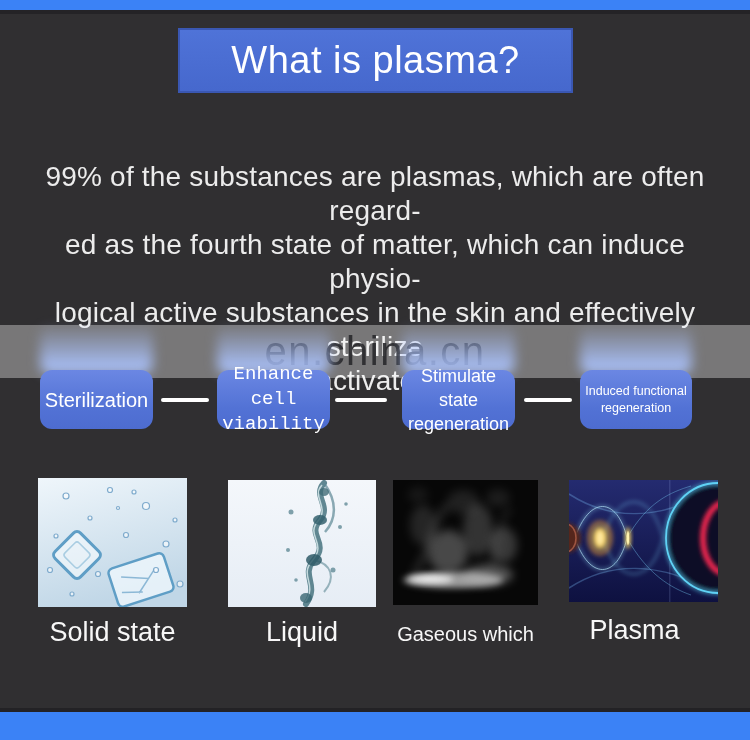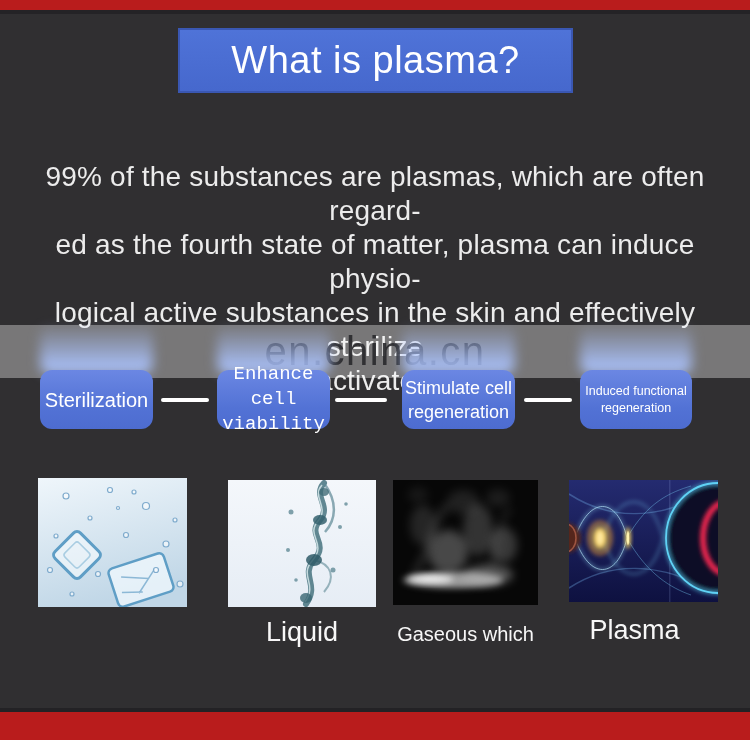--- a/index.html
+++ b/index.html
@@ -1,17 +1,17 @@
 <!DOCTYPE html>
 <html><head>
 <meta charset="utf-8">
 <style>
   * { margin:0; padding:0; box-sizing:border-box; }
   body { font-family:"Liberation Sans", sans-serif; background:#ffffff; }
-  .page { position:relative; width:750px; height:740px; background:#b91c1c; overflow:hidden; }
+  .page { position:relative; width:750px; height:740px; background:#3b82f6; overflow:hidden; }
   .canvas { position:absolute; left:0; top:10px; width:750px; height:702px; background:#302f31; }
   .seam-top { position:absolute; left:0; top:0; width:100%; height:4px; background:#242326; }
   .seam-bottom { position:absolute; left:0; bottom:0; width:100%; height:4px; background:#232225; }
 
   .banner { position:absolute; left:178px; top:18px; width:395px; height:65px;
             background:linear-gradient(to bottom,#4f73d8,#4668cd);
             border:2px solid #3a57b2; display:flex; align-items:center; justify-content:center; }
   .banner-title { color:#ffffff; font-size:38px; font-weight:400; letter-spacing:0.5px; }
 
   .intro { position:absolute; left:28px; top:150px; width:694px; text-align:center;
@@ -61,21 +61,21 @@
 <div class="page">
   <div class="canvas">
     <div class="seam-top"></div>
 
     <div class="banner">
       <span class="banner-title">What is plasma?</span>
     </div>
 
     <div class="intro">
       <div>99% of the substances are plasmas, which are often regard-</div>
-      <div>ed as the fourth state of matter, plasma can induce physio-</div>
+      <div>ed as the fourth state of matter, which can induce physio-</div>
       <div>logical active substances in the skin and effectively sterilize</div>
       <div>and activate cells.</div>
     </div>
 
     <div class="band">
       <span class="wm-text">en.china.cn</span>
     </div>
 
     <div class="chip-glow glow-1"></div>
     <div class="chip-glow glow-2"></div>
@@ -85,21 +85,21 @@
     <div class="chip chip-1">
       <span>Sterilization</span>
     </div>
     <div class="dash dash-1"></div>
     <div class="chip chip-2">
       <span>Enhance</span>
       <span>cell viability</span>
     </div>
     <div class="dash dash-2"></div>
     <div class="chip chip-3">
-      <span>Stimulate cell</span>
+      <span>Stimulate state</span>
       <span>regeneration</span>
     </div>
     <div class="dash dash-3"></div>
     <div class="chip chip-4">
       <span>Induced functional</span>
       <span>regeneration</span>
     </div>
 
     <div class="figure fig-1">
       <svg width="149" height="129" viewBox="0 0 149 129">
@@ -129,20 +129,21 @@
             <circle cx="60" cy="96" r="2.5"></circle>
             <circle cx="137" cy="42" r="2"></circle>
           <circle cx="80" cy="30" r="1.5"></circle>
             <circle cx="118" cy="92" r="2.5"></circle>
             <circle cx="34" cy="116" r="2"></circle>
           <circle cx="12" cy="92" r="2.5"></circle>
             <circle cx="96" cy="14" r="2"></circle>
             <circle cx="142" cy="106" r="3"></circle>
         </g>
       </svg>
+      <div class="fig-label">Solid state</div>
     </div>
 
     <div class="figure fig-2">
       <svg width="148" height="127" viewBox="0 0 148 127">
         <defs>
           <linearGradient id="liqbg" x1="0" y1="0" x2="0" y2="1">
             <stop offset="0" stop-color="#f4f7fb"></stop>
               <stop offset="1" stop-color="#e6edf5"></stop>
           </linearGradient>
         </defs>

